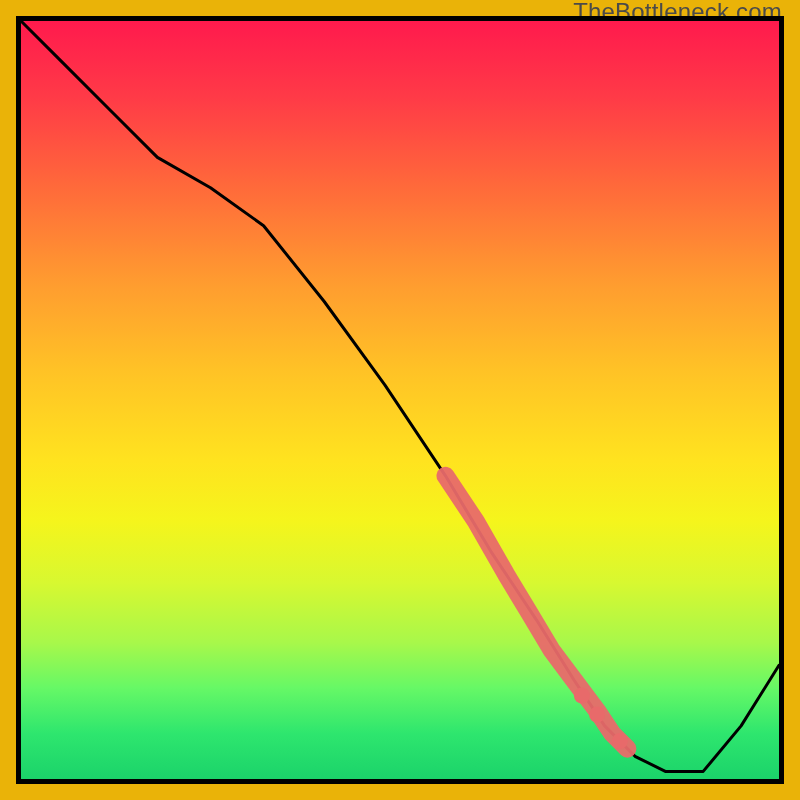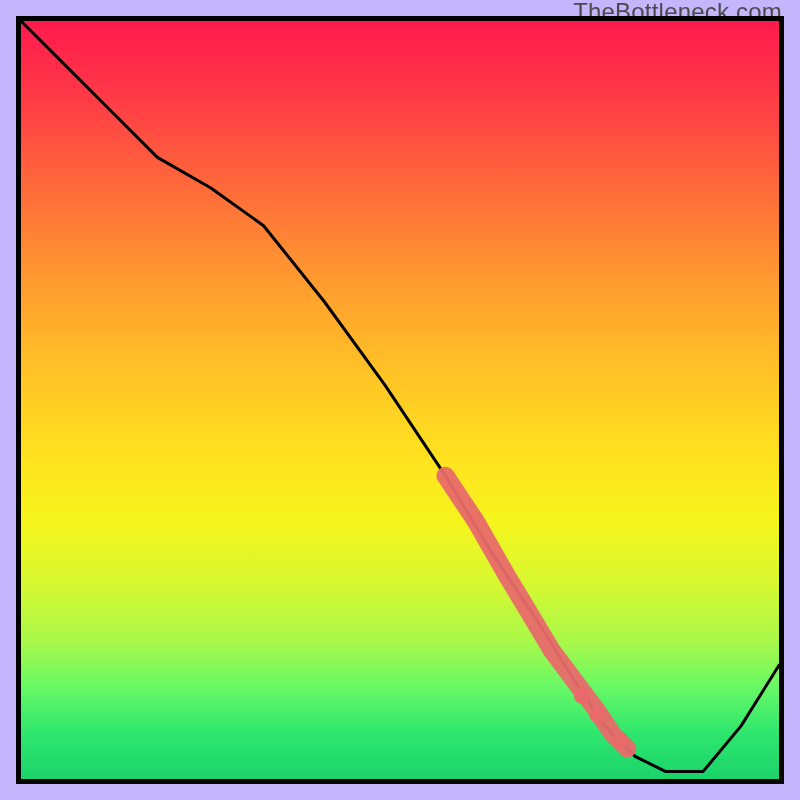--- a/index.html
+++ b/index.html
@@ -7,21 +7,21 @@
     padding: 0;
     width: 800px;
     height: 800px;
     overflow: hidden;
     font-family: Arial, Helvetica, sans-serif;
   }
   .chart-container {
     position: relative;
     width: 800px;
     height: 800px;
-    background: #c4b5fd;
+    background: #eab308;
   }
   .plot-area {
     position: absolute;
     left: 16px;
     top: 16px;
     width: 768px;
     height: 768px;
     border: 5px solid #000;
     box-sizing: border-box;
     background: linear-gradient(to bottom,

